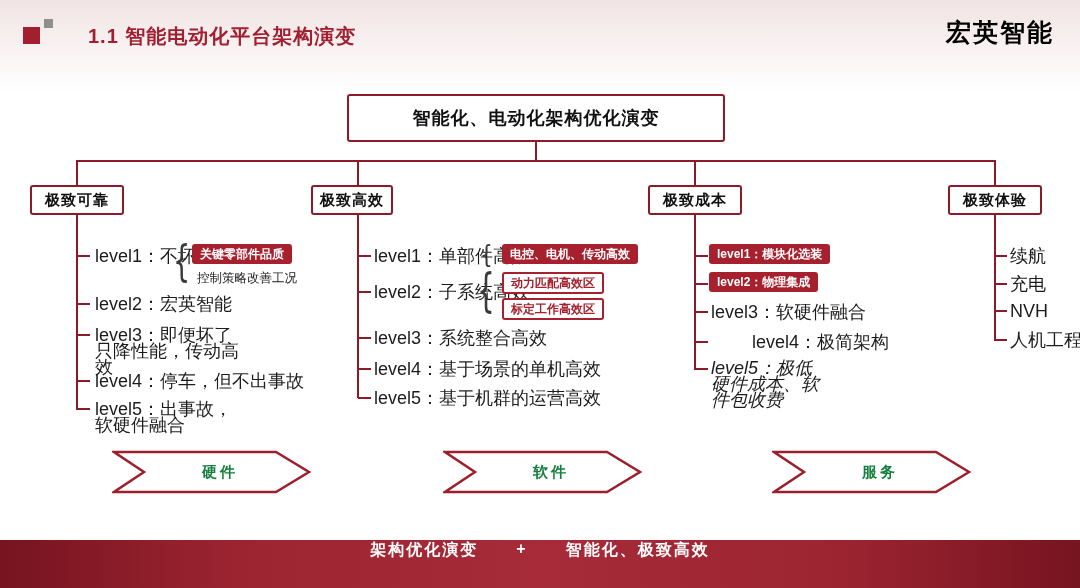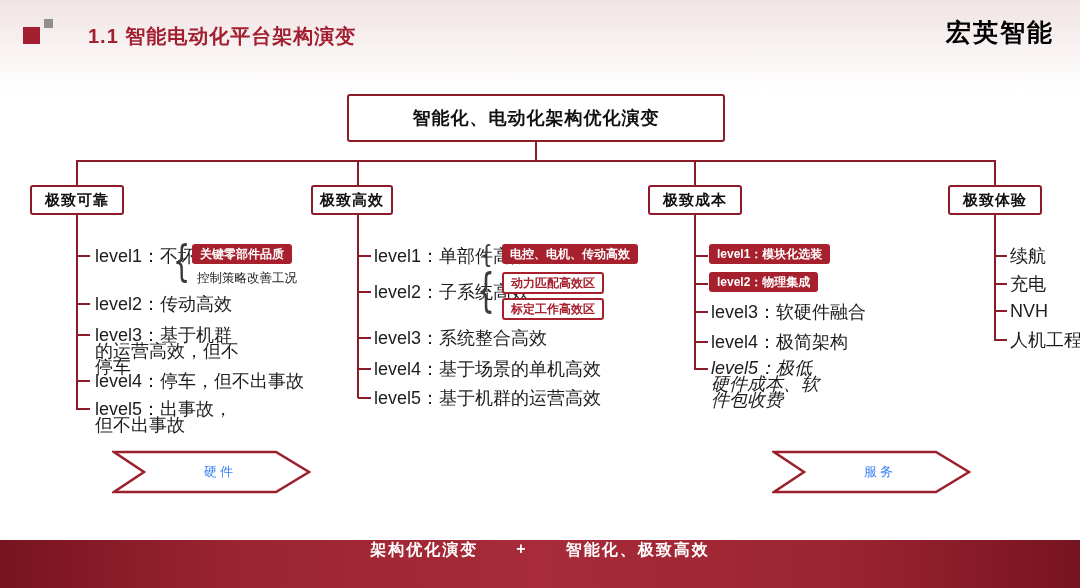--- a/index.html
+++ b/index.html
@@ -51,21 +51,21 @@
   
   .brace { position:absolute; color:#3a3a3a; line-height:1; transform-origin:top left; font-family:"DejaVu Sans",sans-serif; }
   .brace-b1  { left:173px; top:240px; font-size:27px; transform:scaleY(1.55); }
   .brace-b2a { left:480px; top:242px; font-size:20px; transform:scaleY(1.25); }
   .brace-b2b { left:477px; top:268px; font-size:28px; transform:scaleY(1.65); }
   
   .arrow-wrap { position:absolute; top:450px; width:200px; height:44px; }
   .aw1{left:112px;} .aw2{left:443px;} .aw3{left:772px;}
   .arrow-label {
     position:absolute; inset:0; display:flex; align-items:center; justify-content:center;
-    padding-left:16px; font-size:13px; font-weight:normal; color:#3b82f6; letter-spacing:3px;
+    padding-left:16px; font-size:15px; font-weight:bold; color:#15803d; letter-spacing:3px;
   }
   
   .footer {
     position:absolute; left:0; top:540px; width:1080px; height:48px;
     background:linear-gradient(90deg,#76141f 0%,#9c2431 22%,#a72b39 50%,#9c2431 78%,#76141f 100%);
     display:flex; justify-content:center; gap:38px;
     color:#fff; font-size:16px; font-weight:bold; letter-spacing:2px;
   }
 </style>
 </head>
@@ -94,24 +94,24 @@
   <div class="branch-box bb4">极致体验</div>
 
   <div class="line" style="left:76px;top:215px;width:2px;height:195px;"></div>
   <div class="line" style="left:77px;top:255px;width:13px;height:2px;"></div>
   <div class="line" style="left:77px;top:303px;width:13px;height:2px;"></div>
   <div class="line" style="left:77px;top:334px;width:13px;height:2px;"></div>
   <div class="line" style="left:77px;top:380px;width:13px;height:2px;"></div>
   <div class="line" style="left:77px;top:408px;width:13px;height:2px;"></div>
 
   <div class="lvl" style="left:95px;top:248px;">level1：不坏</div>
-  <div class="lvl" style="left:95px;top:296px;">level2：传动高效</div>
-  <div class="lvl wrap152" style="left:95px;top:327px;">level3：基于机群的运营高效，但不停车</div>
+  <div class="lvl" style="left:95px;top:296px;">level2：宏英智能</div>
+  <div class="lvl wrap152" style="left:95px;top:327px;">level3：即便坏了只降性能，传动高效</div>
   <div class="lvl" style="left:95px;top:373px;">level4：停车，但不出事故</div>
-  <div class="lvl wrap142" style="left:95px;top:401px;">level5：出事故，但不出事故</div>
+  <div class="lvl wrap142" style="left:95px;top:401px;">level5：出事故，软硬件融合</div>
 
   <div class="brace brace-b1">{</div>
   <div class="badge-f" style="left:192px;top:244px;">关键零部件品质</div>
   <div class="lvl small-plain" style="left:197px;top:270px;">控制策略改善工况</div>
 
   <div class="line" style="left:357px;top:215px;width:2px;height:183px;"></div>
   <div class="line" style="left:358px;top:255px;width:13px;height:2px;"></div>
   <div class="line" style="left:358px;top:291px;width:13px;height:2px;"></div>
   <div class="line" style="left:358px;top:337px;width:13px;height:2px;"></div>
   <div class="line" style="left:358px;top:368px;width:13px;height:2px;"></div>
@@ -132,40 +132,46 @@
   <div class="line" style="left:694px;top:215px;width:2px;height:155px;"></div>
   <div class="line" style="left:695px;top:255px;width:13px;height:2px;"></div>
   <div class="line" style="left:695px;top:283px;width:13px;height:2px;"></div>
   <div class="line" style="left:695px;top:311px;width:13px;height:2px;"></div>
   <div class="line" style="left:695px;top:341px;width:13px;height:2px;"></div>
   <div class="line" style="left:695px;top:368px;width:13px;height:2px;"></div>
 
   <div class="badge-f" style="left:709px;top:244px;">level1：模块化选装</div>
   <div class="badge-f" style="left:709px;top:272px;">level2：物理集成</div>
   <div class="lvl" style="left:711px;top:304px;">level3：软硬件融合</div>
-  <div class="lvl" style="left:711px;top:334px;">level4：极简架构</div>
+  <div class="lvl" style="left:752px;top:334px;">level4：极简架构</div>
   <div class="lvl wrap118" style="left:711px;top:360px;font-style:italic;">level5：极低硬件成本、软件包收费</div>
 
   <div class="line" style="left:994px;top:215px;width:2px;height:126px;"></div>
   <div class="line" style="left:995px;top:255px;width:12px;height:2px;"></div>
   <div class="line" style="left:995px;top:283px;width:12px;height:2px;"></div>
   <div class="line" style="left:995px;top:310px;width:12px;height:2px;"></div>
   <div class="line" style="left:995px;top:339px;width:12px;height:2px;"></div>
 
   <div class="lvl" style="left:1010px;top:248px;">续航</div>
   <div class="lvl" style="left:1010px;top:276px;">充电</div>
   <div class="lvl" style="left:1010px;top:303px;">NVH</div>
   <div class="lvl" style="left:1010px;top:332px;">人机工程</div>
 
   <div class="arrow-wrap aw1">
     <svg width="200" height="44" viewBox="0 0 200 44">
       <polygon points="2,2 164,2 197,22 164,42 2,42 32,22" fill="#ffffff" stroke="#9c1f2c" stroke-width="2.5"></polygon>
     </svg>
     <span class="arrow-label">硬件</span>
   </div>
+  <div class="arrow-wrap aw2">
+    <svg width="200" height="44" viewBox="0 0 200 44">
+      <polygon points="2,2 164,2 197,22 164,42 2,42 32,22" fill="#ffffff" stroke="#9c1f2c" stroke-width="2.5"></polygon>
+    </svg>
+    <span class="arrow-label">软件</span>
+  </div>
   <div class="arrow-wrap aw3">
     <svg width="200" height="44" viewBox="0 0 200 44">
       <polygon points="2,2 164,2 197,22 164,42 2,42 32,22" fill="#ffffff" stroke="#9c1f2c" stroke-width="2.5"></polygon>
     </svg>
     <span class="arrow-label">服务</span>
   </div>
 
   <div class="footer">
     <span>架构优化演变</span>
     <span>+</span>

